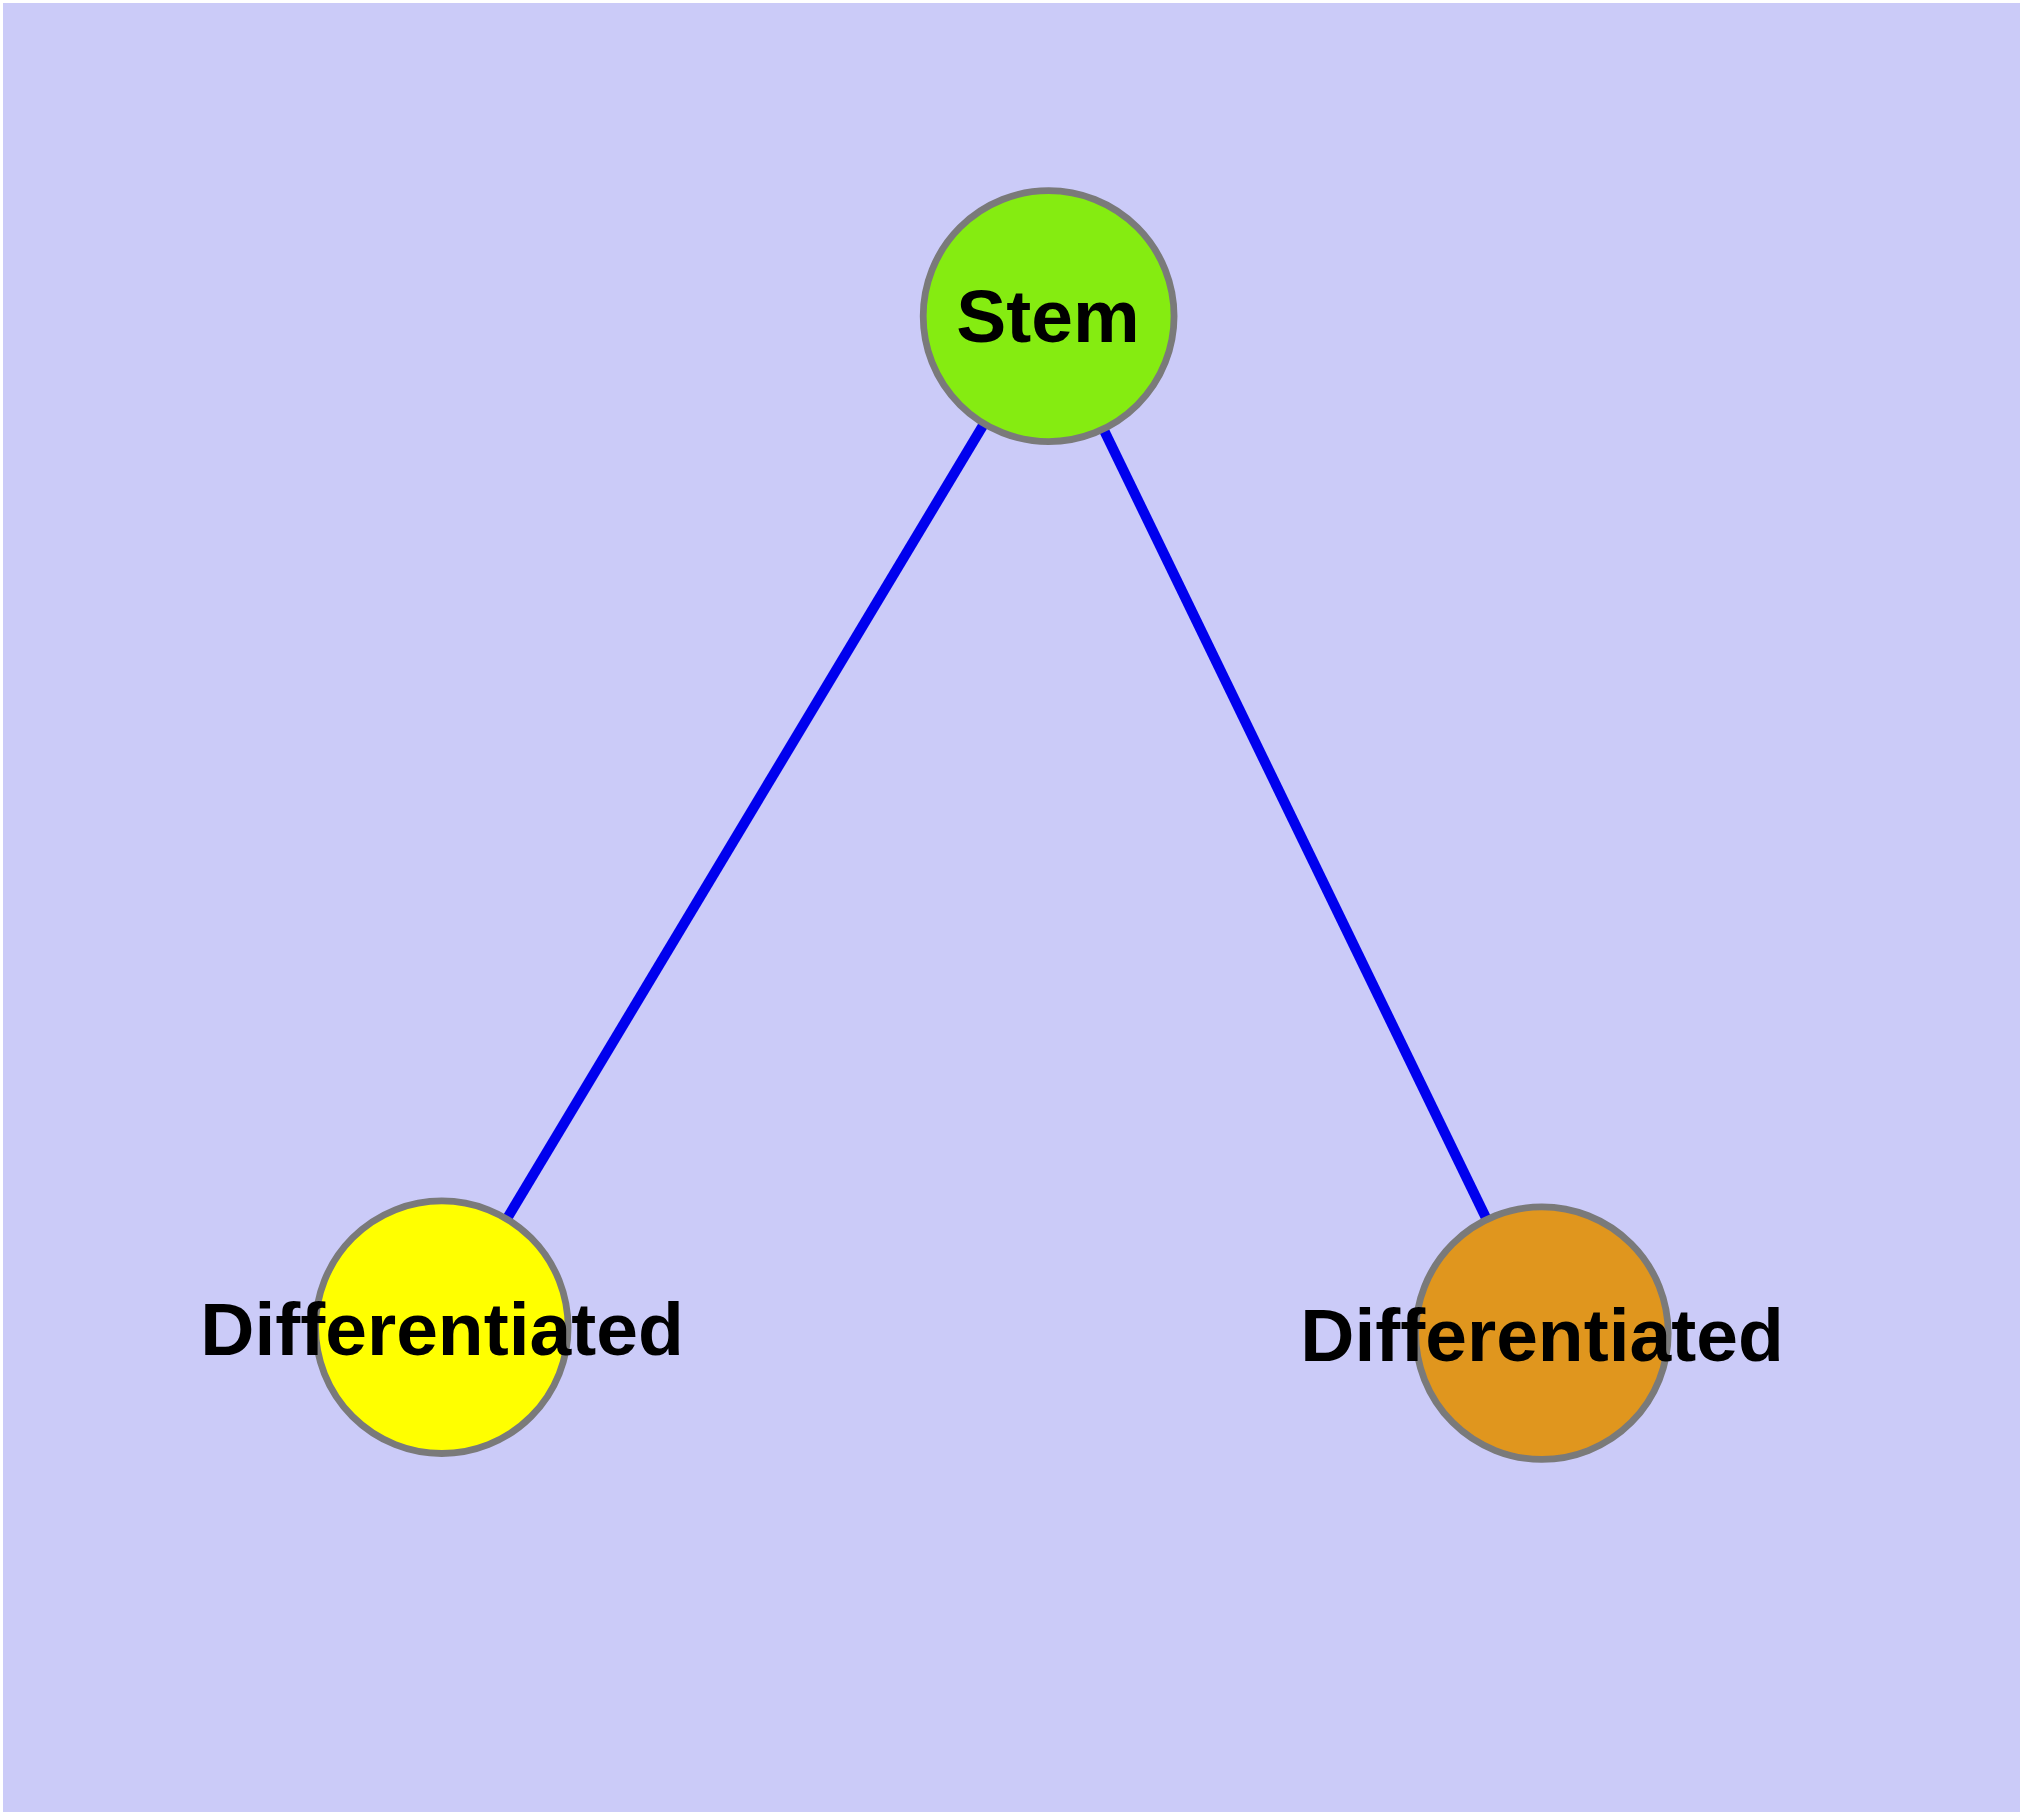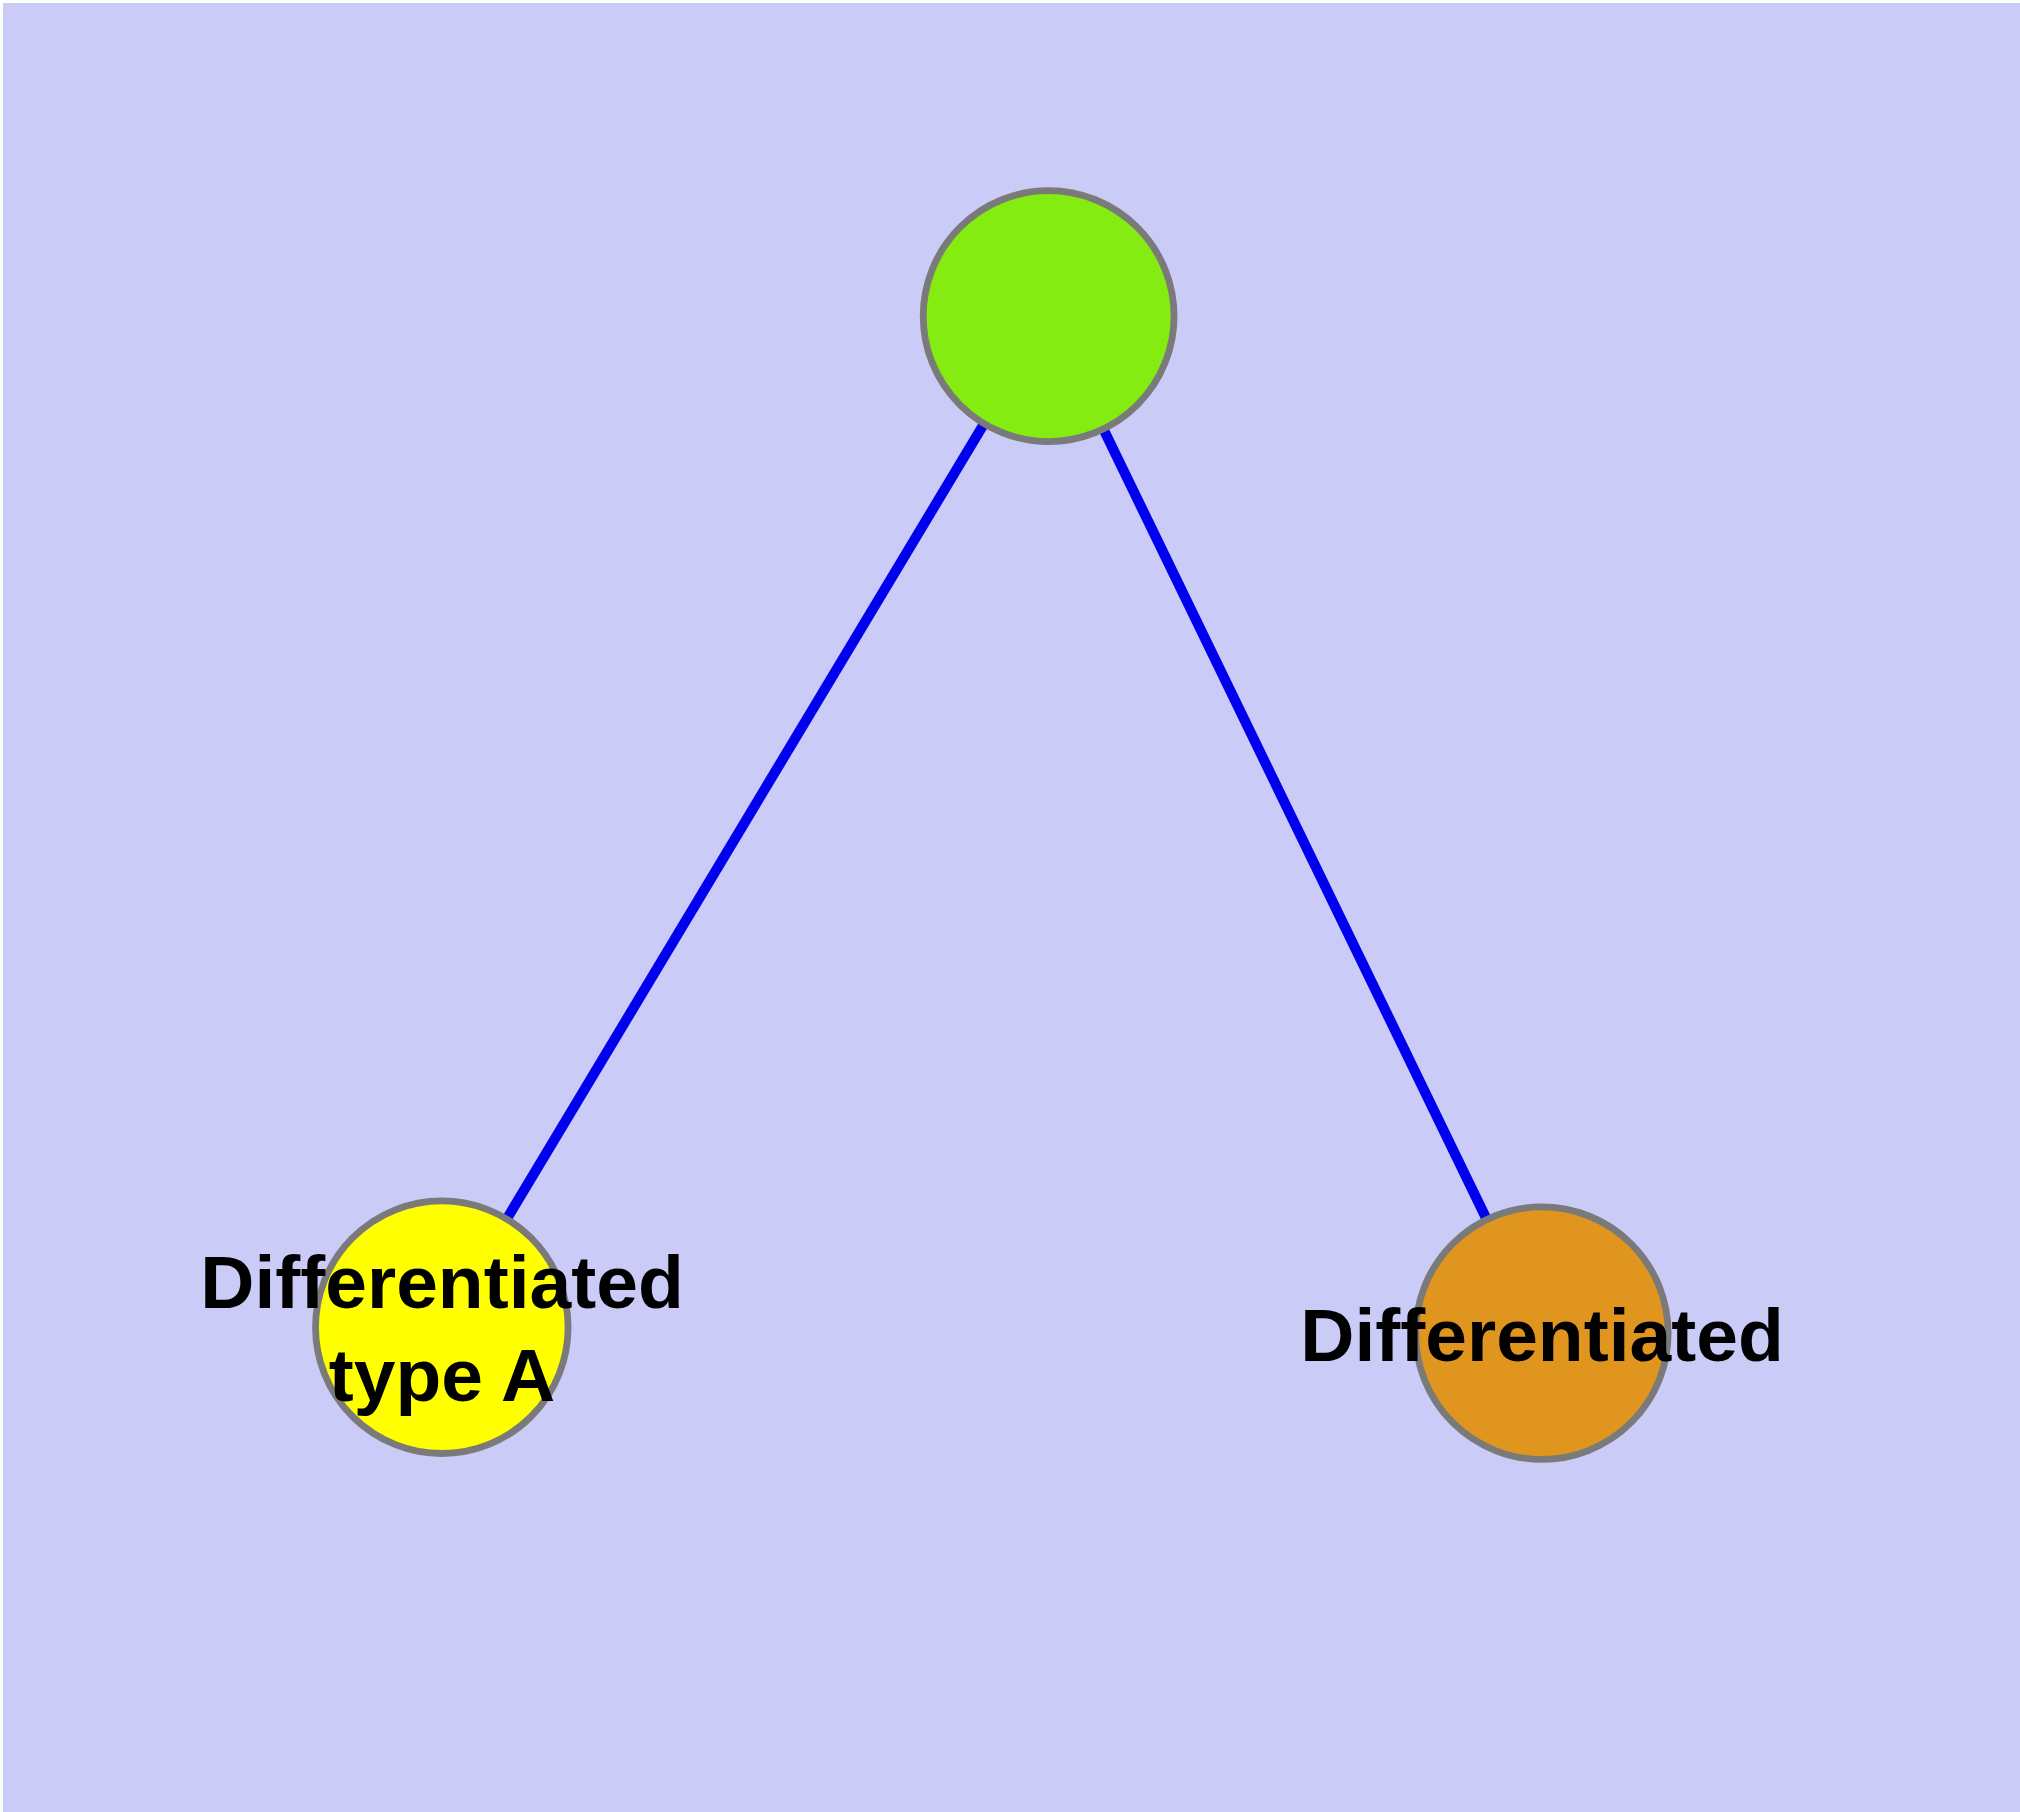--- a/index.html
+++ b/index.html
@@ -55,24 +55,26 @@
   <svg id="graph-svg" viewBox="0 0 2384 2138" xmlns="http://www.w3.org/2000/svg">
 
     <line x1="1237" y1="373" x2="521" y2="1566" stroke-width="12" stroke="#0000EE"></line>
     <line x1="1237" y1="373" x2="1819" y2="1573" stroke-width="12" stroke="#0000EE"></line>
 
     <circle cx="1237" cy="373" r="148" stroke-width="8" fill="#85EC11" stroke="#7A7A7A"></circle>
     <circle cx="521" cy="1566" r="149" stroke-width="8" fill="#FFFF00" stroke="#7A7A7A"></circle>
     <circle cx="1819" cy="1573" r="149" stroke-width="8" fill="#E0961E" stroke="#7A7A7A"></circle>
   </svg>
 
+  <div class="node-label" style="left: 1048px; top: 316px; color: rgb(0, 0, 0);">
+    <span class="label-line">Stem</span>
+  </div>
 
   <div class="node-label" style="left: 442px; top: 1329px; color: rgb(0, 0, 0);">
     <span class="label-line">Differentiated</span>
-    <span class="label-line">type A</span>
   </div>
 
   <div class="node-label" style="left: 1542px; top: 1335px; color: rgb(0, 0, 0);">
     <span class="label-line">Differentiated</span>
   </div>
 
   <div class="edge-strip-top"></div>
   <div class="edge-strip-left"></div>
 
 </div>

